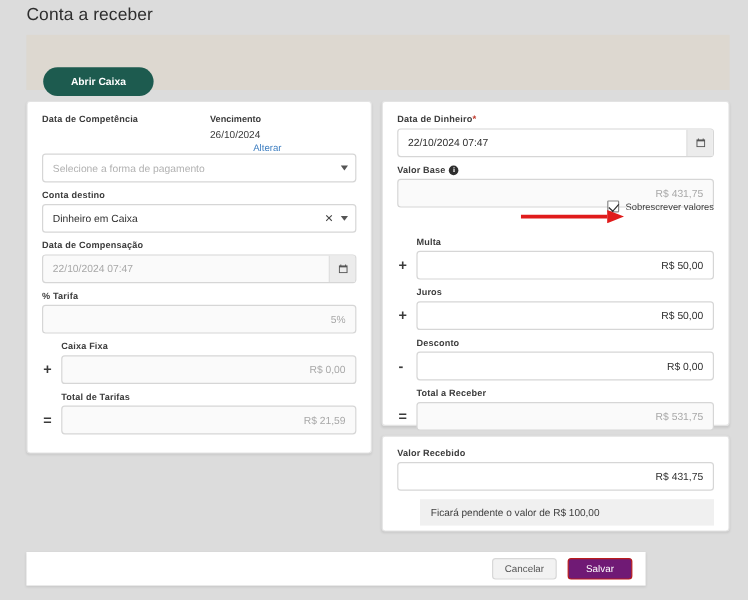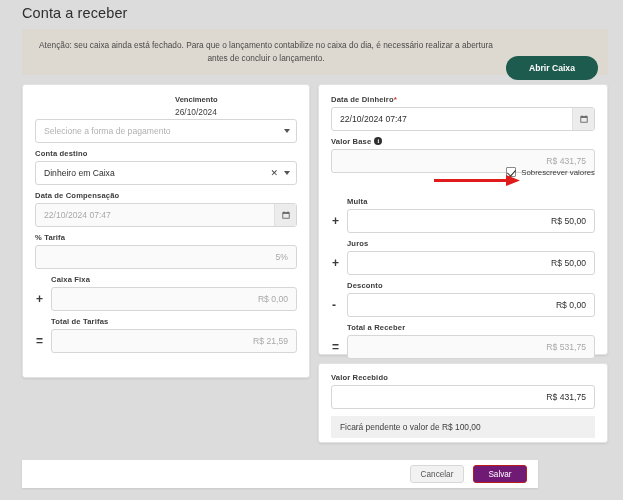--- a/index.html
+++ b/index.html
@@ -147,21 +147,21 @@
     text-align: center; vertical-align: 1px; margin-left: 3px;
     font-family: "Liberation Serif", serif;
   }
 
   
   .note {
     margin-top: 7px; height: 22px;
     background: #f0f0f0;
     display: flex; align-items: center;
     padding: 0 9px;
-    font-size: 8.4px; color: #3e3e3e;
+    font-size: 8.4px; color: #3e3e3e; margin-left: 19px;
   }
 
   
   .footer {
     position: absolute; left: 22px; top: 460px;
     width: 516px; height: 28px;
     background: #ffffff;
     box-shadow: 0 1px 2px rgba(0,0,0,.10);
     display: flex; align-items: center; justify-content: flex-end;
     gap: 9px; padding-right: 11px;
@@ -176,27 +176,27 @@
   .btn-save { background: #701a75; border: 1px solid #b91c1c; color: #ffffff; }
 </style>
 </head>
 <body>
 
 <div class="page">
 
   <div class="page-title">Conta a receber</div>
 
   <div class="banner">
-    <div class="banner-text">Atenção: seu caixa ainda está fechado. Para que o lançamento contabilize no caixa do dia, é necessário realizar a abertura antes de concluir o lançamento.</div>
     <button class="banner-btn">Abrir Caixa</button>
   </div>
 
   <div class="card" id="card-left">
     <div class="card-inner">
 
+      <div class="fl">Data de Competência</div>
 
       <div class="venc">
         <div class="vl">Vencimento</div>
         <div class="vd">26/10/2024</div>
         <div class="va">Alterar</div>
       </div>
 
       <div class="field" style="margin-top:24px;">
         <div class="inp-wrap">
           <input class="inp" readonly="" placeholder="Selecione a forma de pagamento" style="">

